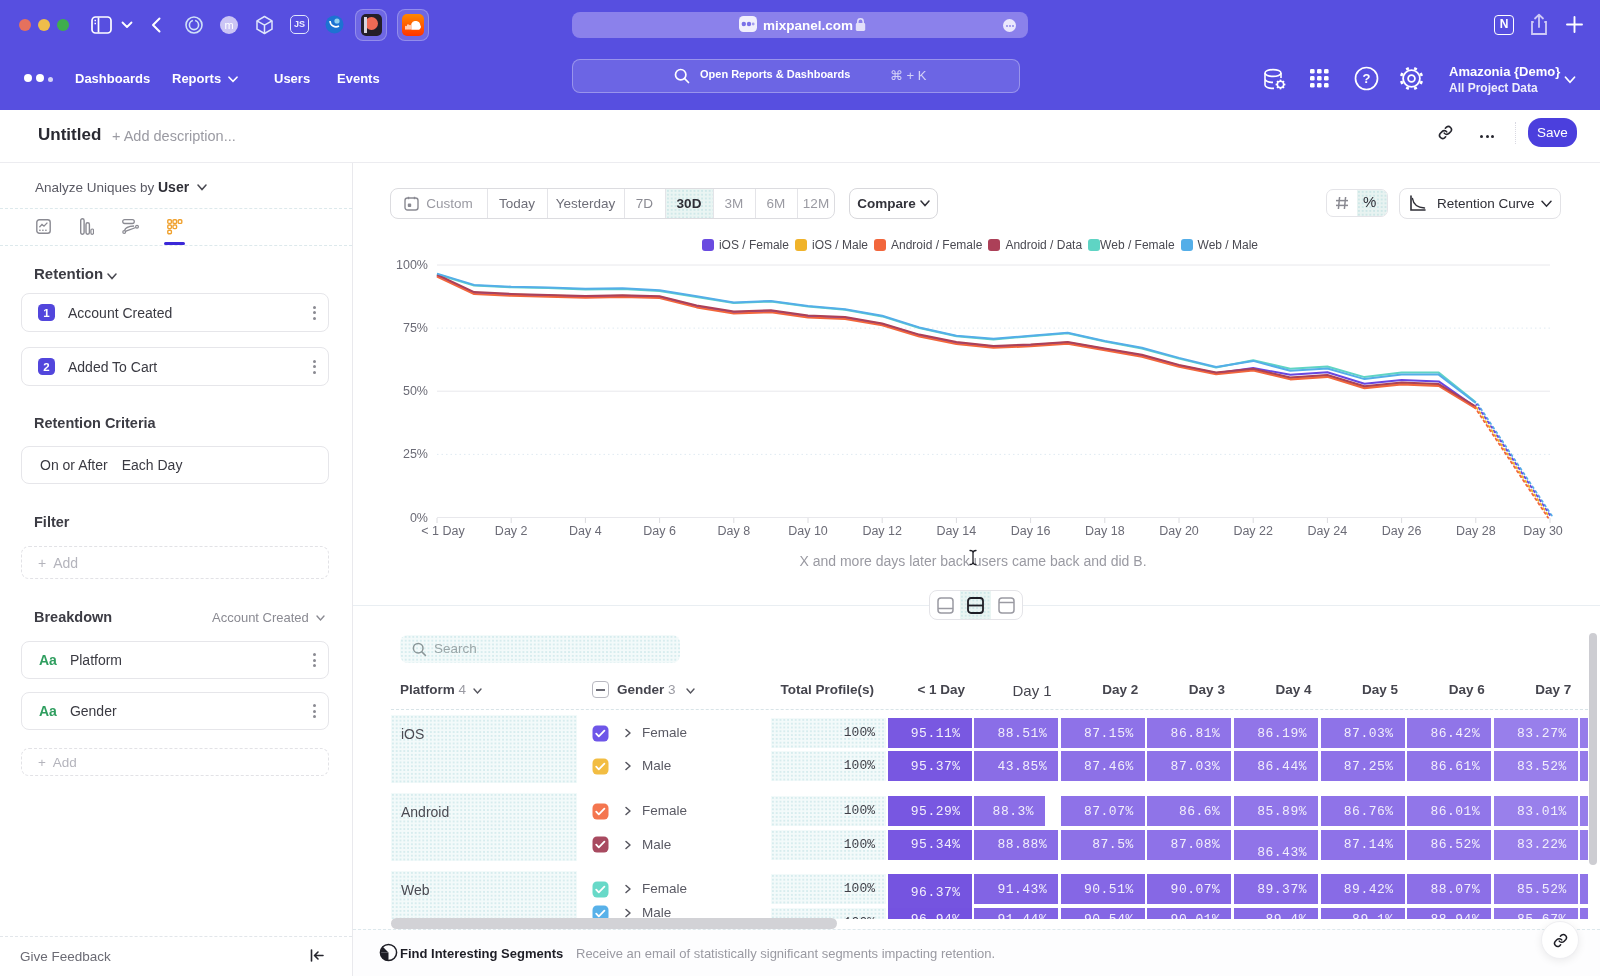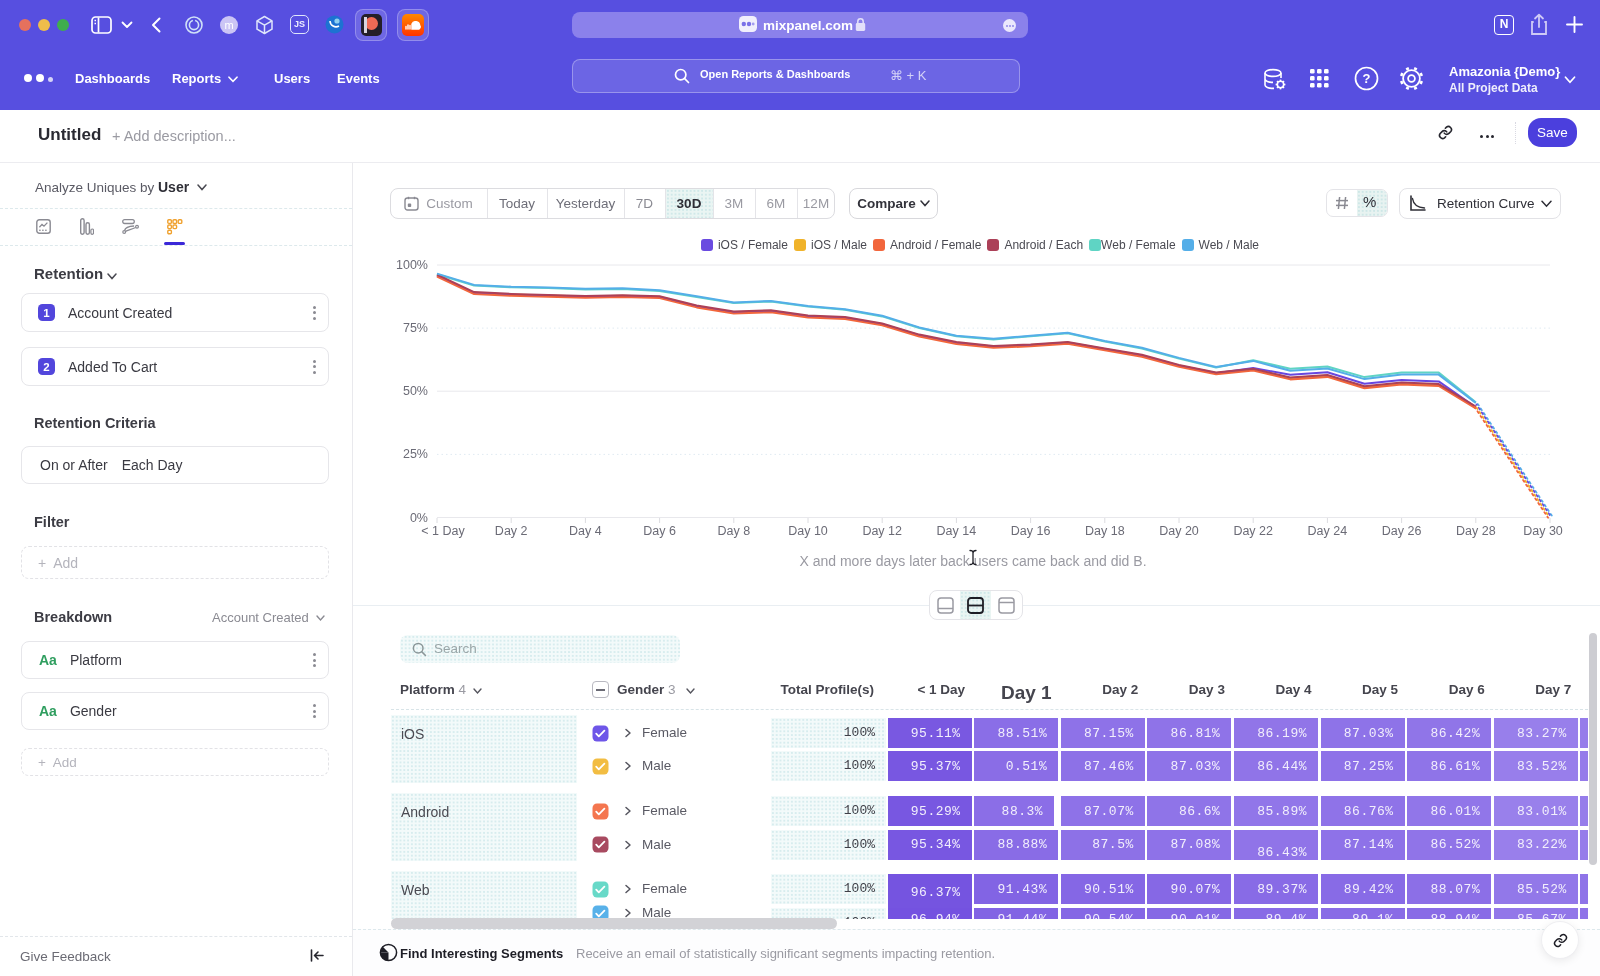--- a/index.html
+++ b/index.html
@@ -309,21 +309,21 @@
     <div style="display:flex;align-items:center;gap:5px">
       <div style="width:12px;height:12px;border-radius:3px;background:#f0b32a"></div>
       <div style="font-size:12px;color:#4a4a52">iOS / Male</div>
     </div>
     <div style="display:flex;align-items:center;gap:5px">
       <div style="width:12px;height:12px;border-radius:3px;background:#f2663c"></div>
       <div style="font-size:12px;color:#4a4a52">Android / Female</div>
     </div>
     <div style="display:flex;align-items:center;gap:5px">
       <div style="width:12px;height:12px;border-radius:3px;background:#ac4058"></div>
-      <div style="font-size:12px;color:#4a4a52">Android / Each</div>
+      <div style="font-size:12px;color:#4a4a52">Android / Data</div>
     </div>
     <div style="display:flex;align-items:center;gap:0">
       <div style="width:12px;height:12px;border-radius:3px;background:#5fd4c4"></div>
       <div style="font-size:12px;color:#4a4a52">Web / Female</div>
     </div>
     <div style="display:flex;align-items:center;gap:5px">
       <div style="width:12px;height:12px;border-radius:3px;background:#54aee8"></div>
       <div style="font-size:12px;color:#4a4a52">Web / Male</div>
     </div>
   </div>
@@ -411,21 +411,21 @@
     <path d="M1 1L4.5 5 8 1" stroke="#55555e" stroke-width="1.4" fill="none" stroke-linecap="round"></path>
   </svg>
 <div class="abs" style="left:592px;top:681px;width:17px;height:17px;border:1.5px solid #b8b8c0;border-radius:4px;background:#fff"></div>
 <div class="abs" style="left:596px;top:688.5px;width:9px;height:2px;background:#6a6a74"></div>
 <div class="abs" style="left:617px;top:682px;font-size:13.5px;font-weight:600;color:#45454e">Gender <span style="color:#9a9aa2;font-weight:400">3</span></div>
 <svg class="abs" style="left:686px;top:688px" width="9" height="7" viewBox="0 0 9 7">
     <path d="M1 1L4.5 5 8 1" stroke="#55555e" stroke-width="1.4" fill="none" stroke-linecap="round"></path>
   </svg>
 <div class="abs" style="left:742px;top:682px;width:132px;text-align:right;font-size:13.5px;font-weight:600;color:#45454e">Total Profile(s)</div>
 <div class="abs" style="left:895.1px;top:682px;width:70px;text-align:right;font-size:13.5px;font-weight:600;color:#45454e">&lt; 1 Day</div>
-<div class="abs" style="left:981.7px;top:682px;width:70px;text-align:right;font-size:19px;font-weight:700;color:#45454e">Day 1</div>
+<div class="abs" style="left:981.7px;top:682px;width:70px;text-align:right;font-size:15px;font-weight:400;color:#45454e">Day 1</div>
 <div class="abs" style="left:1068.3px;top:682px;width:70px;text-align:right;font-size:13.5px;font-weight:600;color:#45454e">Day 2</div>
 <div class="abs" style="left:1154.9px;top:682px;width:70px;text-align:right;font-size:13.5px;font-weight:600;color:#45454e">Day 3</div>
 <div class="abs" style="left:1241.5px;top:682px;width:70px;text-align:right;font-size:13.5px;font-weight:600;color:#45454e">Day 4</div>
 <div class="abs" style="left:1328.1px;top:682px;width:70px;text-align:right;font-size:13.5px;font-weight:600;color:#45454e">Day 5</div>
 <div class="abs" style="left:1414.7px;top:682px;width:70px;text-align:right;font-size:13.5px;font-weight:600;color:#45454e">Day 6</div>
 <div class="abs" style="left:1501.3px;top:682px;width:70px;text-align:right;font-size:13.5px;font-weight:600;color:#45454e">Day 7</div>
 <div class="abs" style="left:391px;top:709px;width:1197px;height:1px;border-top:1px dashed #d8e4e8"></div>
 <div class="abs" style="left:353px;top:610px;width:1247px;height:0px"></div>
 <div class="hatch" style="left:391px;top:714.5px;width:186px;height:68.5px"></div>
 <div class="platlab" style="left:401px;top:725.5px">iOS</div>
@@ -517,21 +517,21 @@
 <div class="pcell" style="left:1493.7px;top:718.0px;width:84.1px;height:30.0px;background:#987feb;">
     <span style="">83.27%</span>
   </div>
 <div class="pcell" style="left:1580.3px;top:718.0px;width:7.7px;height:30.0px;background:#967cea">
     <span></span>
   </div>
 <div class="pcell" style="left:887.5px;top:751.2px;width:84.1px;height:30.0px;background:#7857e1;">
     <span style="">95.37%</span>
   </div>
 <div class="pcell" style="left:974.1px;top:751.2px;width:84.1px;height:30.0px;background:#8a6de6;">
-    <span style="">0.51%</span>
+    <span style="">43.85%</span>
   </div>
 <div class="pcell" style="left:1060.7px;top:751.2px;width:84.1px;height:30.0px;background:#8d71e7;">
     <span style="">87.46%</span>
   </div>
 <div class="pcell" style="left:1147.3px;top:751.2px;width:84.1px;height:30.0px;background:#8e73e8;">
     <span style="">87.03%</span>
   </div>
 <div class="pcell" style="left:1233.9px;top:751.2px;width:84.1px;height:30.0px;background:#9074e8;">
     <span style="">86.44%</span>
   </div>
@@ -543,21 +543,21 @@
   </div>
 <div class="pcell" style="left:1493.7px;top:751.2px;width:84.1px;height:30.0px;background:#987eeb;">
     <span style="">83.52%</span>
   </div>
 <div class="pcell" style="left:1580.3px;top:751.2px;width:7.7px;height:30.0px;background:#957bea">
     <span></span>
   </div>
 <div class="pcell" style="left:887.5px;top:796.3px;width:84.1px;height:30.0px;background:#7857e1;">
     <span style="">95.29%</span>
   </div>
-<div class="pcell" style="left:974.1px;top:796.3px;width:80px;height:30.0px;background:#8b6ee7;">
+<div class="pcell" style="left:974.1px;top:796.3px;width:71px;height:30.0px;background:#8b6ee7;">
     <span style="">88.3%</span>
   </div>
 <div class="pcell" style="left:1060.7px;top:796.3px;width:84.1px;height:30.0px;background:#8e72e8;">
     <span style="">87.07%</span>
   </div>
 <div class="pcell" style="left:1147.3px;top:796.3px;width:84.1px;height:30.0px;background:#8f74e8;">
     <span style="">86.6%</span>
   </div>
 <div class="pcell" style="left:1233.9px;top:796.3px;width:84.1px;height:30.0px;background:#9176e9;">
     <span style="">85.89%</span>

